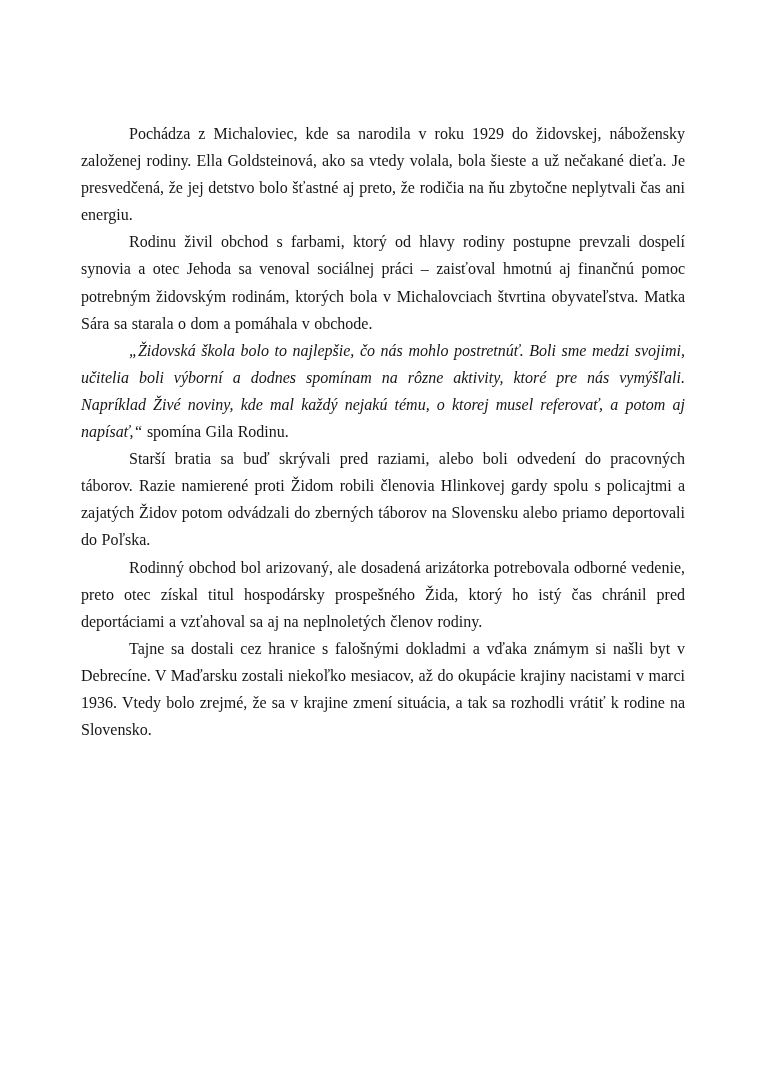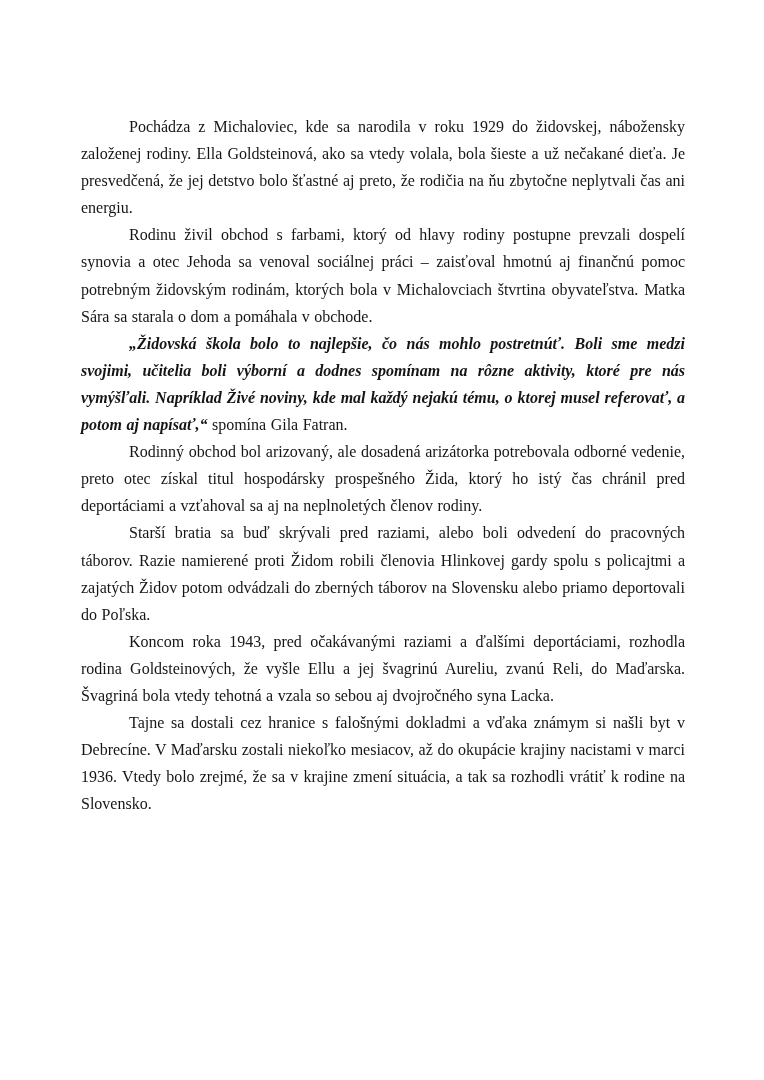--- a/index.html
+++ b/index.html
@@ -11,49 +11,49 @@
     position: relative;
     box-sizing: border-box;
     width: 764px;
     height: 1080px;
     background: #ffffff;
     padding: 113px 79px 0 81px;
     overflow: hidden;
   }
   .doc-body {
     width: 100%;
+    margin-top: 7px;
   }
   p.para {
     margin: 0;
     padding: 0;
     text-align: justify;
     font-family: "Liberation Serif", "DejaVu Serif", serif;
     font-size: 16px;
     line-height: 27.1px;
     color: #151515;
     word-spacing: 0.5px;
   }
   p.para.indent {
     text-indent: 48px;
   }
   .run-regular {
     font-weight: normal;
     font-style: normal;
   }
   .run-bold-italic {
-    font-weight: bold;
+    font-weight: normal;
     font-style: italic;
   }
 </style>
 </head>
 <body>
 
 <div class="page">
   <div class="doc-body">
       <p class="para indent"><span class="run-regular">Pochádza z Michaloviec, kde sa narodila v roku 1929 do židovskej, nábožensky založenej rodiny. Ella Goldsteinová, ako sa vtedy volala, bola šieste a už nečakané dieťa. Je presvedčená, že jej detstvo bolo šťastné aj preto, že rodičia na ňu zbytočne neplytvali čas ani energiu.</span></p>
       <p class="para indent"><span class="run-regular">Rodinu živil obchod s farbami, ktorý od hlavy rodiny postupne prevzali dospelí synovia a otec Jehoda sa venoval sociálnej práci – zaisťoval hmotnú aj finančnú pomoc potrebným židovským rodinám, ktorých bola v Michalovciach štvrtina obyvateľstva. Matka Sára sa starala o dom a pomáhala v obchode.</span></p>
-      <p class="para indent"><span class="run-bold-italic">„Židovská škola bolo to najlepšie, čo nás mohlo postretnúť. Boli sme medzi svojimi, učitelia boli výborní a dodnes spomínam na rôzne aktivity, ktoré pre nás vymýšľali. Napríklad Živé noviny, kde mal každý nejakú tému, o ktorej musel referovať, a potom aj napísať,“ </span><span class="run-regular">spomína Gila Fatran.</span></p>
+      <p class="para indent"><span class="run-bold-italic">„Židovská škola bolo to najlepšie, čo nás mohlo postretnúť. Boli sme medzi svojimi, učitelia boli výborní a dodnes spomínam na rôzne aktivity, ktoré pre nás vymýšľali. Napríklad Živé noviny, kde mal každý nejakú tému, o ktorej musel referovať, a potom aj napísať,“ </span><span class="run-regular">spomína Gila Rodinu.</span></p>
+      <p class="para indent"><span class="run-regular">Starší bratia sa buď skrývali pred raziami, alebo boli odvedení do pracovných táborov. Razie namierené proti Židom robili členovia Hlinkovej gardy spolu s policajtmi a zajatých Židov potom odvádzali do zberných táborov na Slovensku alebo priamo deportovali do Poľska.</span></p>
       <p class="para indent"><span class="run-regular">Rodinný obchod bol arizovaný, ale dosadená arizátorka potrebovala odborné vedenie, preto otec získal titul hospodársky prospešného Žida, ktorý ho istý čas chránil pred deportáciami a vzťahoval sa aj na neplnoletých členov rodiny.</span></p>
-      <p class="para indent"><span class="run-regular">Starší bratia sa buď skrývali pred raziami, alebo boli odvedení do pracovných táborov. Razie namierené proti Židom robili členovia Hlinkovej gardy spolu s policajtmi a zajatých Židov potom odvádzali do zberných táborov na Slovensku alebo priamo deportovali do Poľska.</span></p>
-      <p class="para indent"><span class="run-regular">Koncom roka 1943, pred očakávanými raziami a ďalšími deportáciami, rozhodla rodina Goldsteinových, že vyšle Ellu a jej švagrinú Aureliu, zvanú Reli, do Maďarska. Švagriná bola vtedy tehotná a vzala so sebou aj dvojročného syna Lacka.</span></p>
       <p class="para indent"><span class="run-regular">Tajne sa dostali cez hranice s falošnými dokladmi a vďaka známym si našli byt v Debrecíne. V Maďarsku zostali niekoľko mesiacov, až do okupácie krajiny nacistami v marci 1936. Vtedy bolo zrejmé, že sa v krajine zmení situácia, a tak sa rozhodli vrátiť k rodine na Slovensko.</span></p>
     </div>
 </div>
 
 </body></html>

